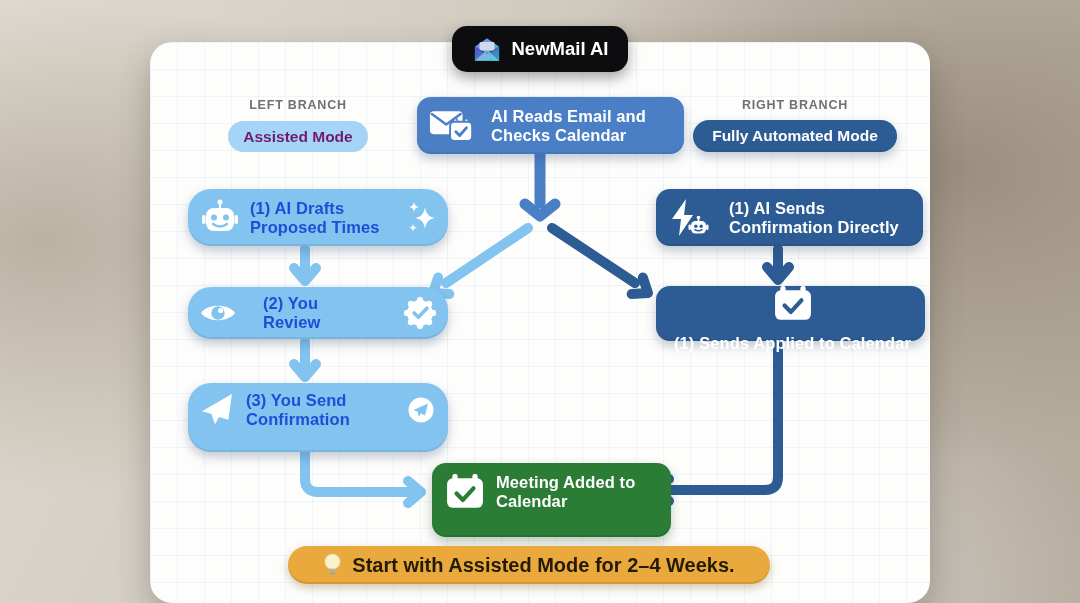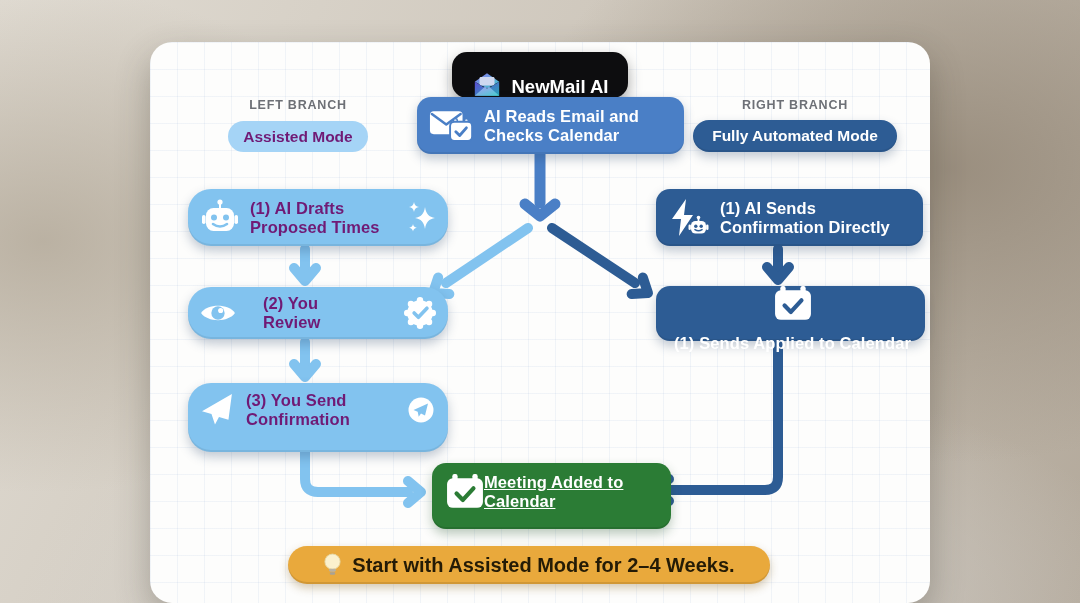--- a/index.html
+++ b/index.html
@@ -14,31 +14,31 @@
     background-color:#fdfdfc;
     background-image:
       linear-gradient(rgba(130,165,210,.10) 1px, transparent 1px),
       linear-gradient(90deg, rgba(130,165,210,.10) 1px, transparent 1px);
     background-size:27px 27px;
     box-shadow:0 14px 34px rgba(50,45,38,.30);}
   .node{position:absolute;display:flex;align-items:center;border-radius:14px;
     font-weight:bold;font-size:16.5px;line-height:1.14;letter-spacing:.1px;}
   .node .lbl{flex:0 1 auto;}
   .shadow-b{box-shadow:0 5px 11px rgba(35,65,105,.28), inset 0 -2px 0 rgba(0,0,0,.07);}
-  .lightblue{background:#82c3ef;color:#701a75;border-radius:23px;}
+  .lightblue{background:#82c3ef;color:#1d4ed8;border-radius:23px;}
   .midblue{background:#4a7fc6;color:#ffffff;}
   .darkblue{background:#2d5c94;color:#ffffff;}
   .green{background:#2b7c35;color:#ffffff;box-shadow:0 5px 11px rgba(30,80,40,.30), inset 0 -2px 0 rgba(0,0,0,.10);}
   .pill{position:absolute;display:flex;align-items:center;justify-content:center;
     font-weight:bold;border-radius:16px;font-size:15.5px;}
   .branch-label{position:absolute;text-align:center;color:#6d7076;font-size:12.5px;
     font-weight:600;letter-spacing:.8px;}
   .logo{position:absolute;left:452px;top:26px;width:176px;height:46px;border-radius:15px;
-    background:#0d0d0f;display:flex;align-items:flex-end;justify-content:center;gap:10px;
-    color:#fff;font-weight:bold;font-size:18.5px;box-shadow:0 6px 14px rgba(0,0,0,.35);margin-top:26px;}
+    background:#0d0d0f;display:flex;align-items:center;justify-content:center;gap:10px;
+    color:#fff;font-weight:bold;font-size:18.5px;box-shadow:0 6px 14px rgba(0,0,0,.35);}
   .tip{position:absolute;left:288px;top:546px;width:482px;height:38px;border-radius:19px;
     background:#e9a93c;color:#241b06;display:flex;align-items:center;justify-content:center;
     gap:10px;font-weight:bold;font-size:20px;box-shadow:0 4px 10px rgba(120,80,10,.30), inset 0 -2px 0 rgba(0,0,0,.10);}
   .arrows{position:absolute;left:0;top:0;pointer-events:none;}
   .icon{flex:0 0 auto;display:flex;align-items:center;}
   .trail{margin-left:auto;}
 </style>
 </head>
 <body>
 
@@ -132,21 +132,21 @@
   <div class="branch-label" style="left:208px;top:98px;width:180px;">LEFT BRANCH</div>
   <div class="pill" style="left:228px;top:121px;width:140px;height:31px;background:#a5d4f6;color:#701a75;">
     <span>Assisted Mode</span>
   </div>
 
   <div class="branch-label" style="left:705px;top:98px;width:180px;">RIGHT BRANCH</div>
   <div class="pill darkblue shadow-b" style="left:693px;top:120px;width:204px;height:32px;">
     <span>Fully Automated Mode</span>
   </div>
 
-  <div class="node midblue shadow-b" style="left:417px;top:97px;width:245px;height:57px;padding:0 10px 0 12px;gap:9px;">
+  <div class="node midblue shadow-b" style="left:417px;top:97px;width:245px;height:57px;padding:0 10px 0 12px;gap:16px;">
     <span class="icon">
       <svg width="46" height="37" viewBox="0 0 48 38">
         <rect x="1" y="4" width="34" height="24" rx="4" fill="#ffffff"></rect>
         <path d="M3,7 L18,18 L33,7" stroke="#4a7fc6" stroke-width="2.6" fill="none" stroke-linecap="round" stroke-linejoin="round"></path>
         <rect x="25.5" y="12" width="4" height="6" rx="1.6" fill="#ffffff" stroke="#4a7fc6" stroke-width="1.6"></rect>
         <rect x="37" y="12" width="4" height="6" rx="1.6" fill="#ffffff" stroke="#4a7fc6" stroke-width="1.6"></rect>
         <rect x="22" y="15" width="23" height="20" rx="4.5" fill="#ffffff" stroke="#4a7fc6" stroke-width="2"></rect>
         <path d="M28,25.5 l4,4 7,-8" stroke="#4a7fc6" stroke-width="3" fill="none" stroke-linecap="round" stroke-linejoin="round"></path>
       </svg>
     </span>
@@ -213,21 +213,21 @@
     </span>
     <span class="lbl">(3) You Send Confirmation</span>
     <span class="icon trail">
       <svg width="30" height="30" viewBox="0 0 30 30">
         <circle cx="15" cy="15" r="12.5" fill="#ffffff"></circle>
         <path d="M22,8.5 L7.5,15 l4.2,1.8 1,5 2.3,-3.2 4,1.8 Z" fill="#82c3ef"></path>
       </svg>
     </span>
   </div>
 
-  <div class="node darkblue shadow-b" style="left:656px;top:189px;width:245px;height:57px;padding:0 10px 0 12px;gap:10px;">
+  <div class="node darkblue shadow-b" style="left:656px;top:189px;width:245px;height:57px;padding:0 10px 0 12px;gap:19px;">
     <span class="icon">
       <svg width="42" height="40" viewBox="0 0 42 40">
         <path d="M18,1 L4,21 h9 l-2,17 L25,17 h-9 Z" fill="#ffffff"></path>
         <circle cx="30.5" cy="19.5" r="1.8" fill="#ffffff"></circle>
         <rect x="29.6" y="20.5" width="1.8" height="3" fill="#ffffff"></rect>
         <rect x="20.5" y="26.5" width="2.4" height="5.5" rx="1.2" fill="#ffffff"></rect>
         <rect x="38.1" y="26.5" width="2.4" height="5.5" rx="1.2" fill="#ffffff"></rect>
         <rect x="23" y="23" width="15" height="12.5" rx="4.5" fill="#ffffff"></rect>
         <circle cx="27.8" cy="28.2" r="1.7" fill="#2d5c94"></circle>
         <circle cx="33.2" cy="28.2" r="1.7" fill="#2d5c94"></circle>
@@ -242,21 +242,21 @@
       <svg width="38" height="36" viewBox="0 0 36 34">
         <rect x="6" y="0" width="5" height="7" rx="2" fill="#ffffff"></rect>
         <rect x="25" y="0" width="5" height="7" rx="2" fill="#ffffff"></rect>
         <rect x="1" y="4" width="34" height="28" rx="5.5" fill="#ffffff"></rect>
         <path d="M10,18.5 l6,6 10,-11" stroke="#2d5c94" stroke-width="4" fill="none" stroke-linecap="round" stroke-linejoin="round"></path>
       </svg>
     </span>
     <span class="lbl">(1) Sends Applied to Calendar</span>
   </div>
 
-  <div class="node green" style="left:432px;top:463px;width:215px;height:58px;padding:0 10px 8px 14px;text-decoration:underline;">
+  <div class="node green" style="left:432px;top:463px;width:215px;height:58px;padding:0 10px 16px 14px;gap:12px;">
     <span class="icon">
       <svg width="38" height="36" viewBox="0 0 36 34">
         <rect x="6" y="0" width="5" height="7" rx="2" fill="#ffffff"></rect>
         <rect x="25" y="0" width="5" height="7" rx="2" fill="#ffffff"></rect>
         <rect x="1" y="4" width="34" height="28" rx="5.5" fill="#ffffff"></rect>
         <path d="M10,18.5 l6,6 10,-11" stroke="#2b7c35" stroke-width="4" fill="none" stroke-linecap="round" stroke-linejoin="round"></path>
       </svg>
     </span>
     <span class="lbl">Meeting Added to Calendar</span>
   </div>

